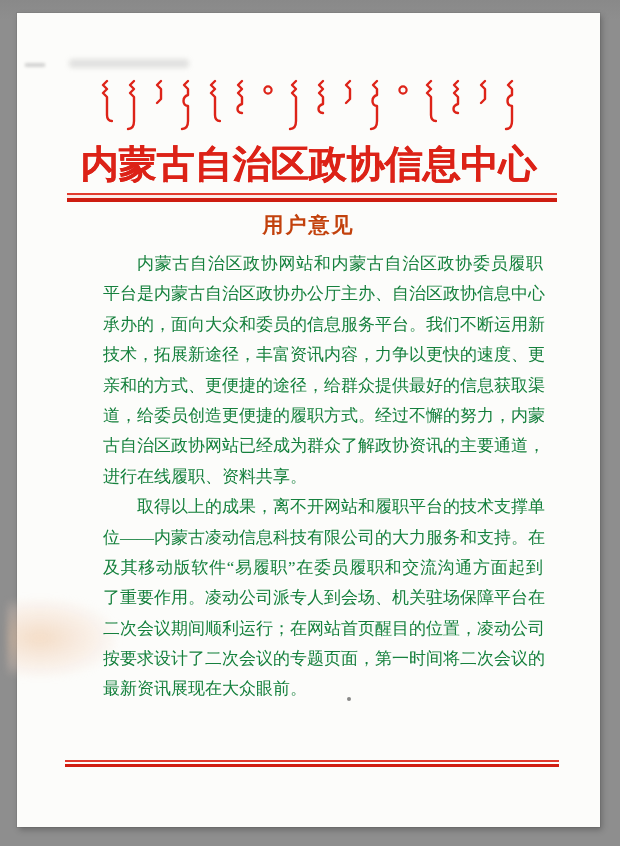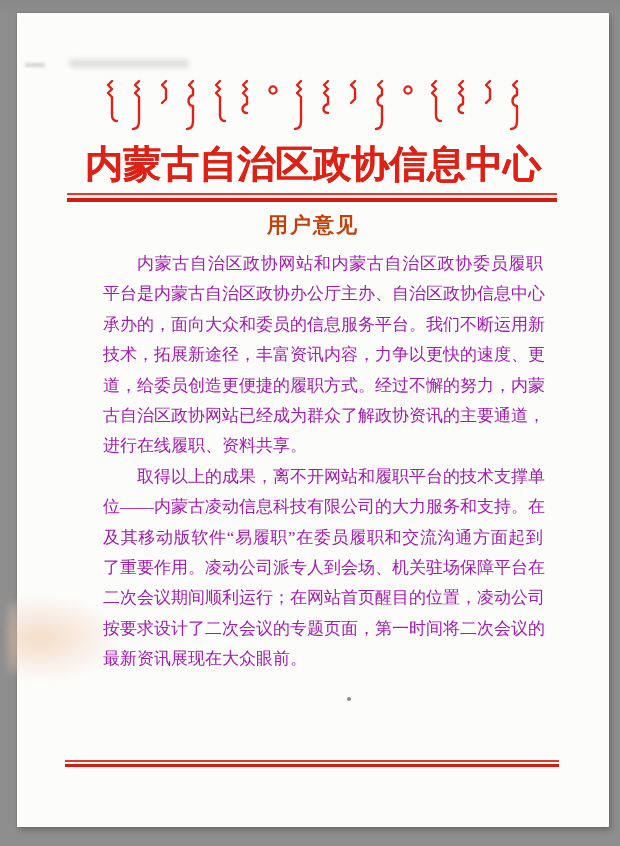--- a/index.html
+++ b/index.html
@@ -9,21 +9,20 @@
     position:relative;
     overflow:hidden;
     font-family:"Liberation Serif","DejaVu Serif",serif;
   }
   .stage{position:absolute;inset:0;
     background:linear-gradient(180deg,#898989 0,#8e8e8e 20px,#8e8e8e 100%);}
   .paper{
     position:absolute;left:17px;top:13px;width:583px;height:814px;
     background:#fcfcfa;
     box-shadow:0 0 0 1px rgba(0,0,0,0.05), 2px 3px 6px rgba(0,0,0,0.25);
-    padding-left:9px;
   }
   
   .pink-tint{
     position:absolute;left:-10px;top:585px;width:110px;height:80px;
     background:radial-gradient(ellipse at 30% 50%, rgba(238,196,158,0.55), rgba(244,214,196,0.25) 55%, transparent 75%);
     filter:blur(3px);
   }
   .smudge{
     position:absolute;left:52px;top:46px;width:120px;height:9px;
     background:rgba(130,130,130,0.22);
@@ -62,21 +61,21 @@
   }
   .doc-title{
     position:absolute;left:0;top:199px;width:100%;
     text-align:center;
     font-size:21px;font-weight:700;letter-spacing:2px;
     color:#c2410c;line-height:26px;
   }
   
   .body-block{
     position:absolute;left:86px;top:236px;width:440px;
-    font-size:17px;color:#a21caf;
+    font-size:17px;color:#15803d;
   }
   .line{
     height:30.4px;line-height:30.4px;
     text-align:justify;text-align-last:justify;
     white-space:nowrap;
   }
   .line.indent{padding-left:34px;}
   .line.para-last{text-align-last:left;}
   .rule-bottom{
     position:absolute;left:48px;top:747px;width:494px;height:8px;
@@ -176,20 +175,21 @@
 
     <div class="rule-top"></div>
 
     <div class="doc-title">用户意见</div>
 
     <div class="body-block">
       <div class="line indent">内蒙古自治区政协网站和内蒙古自治区政协委员履职</div>
       <div class="line">平台是内蒙古自治区政协办公厅主办、自治区政协信息中心</div>
       <div class="line">承办的，面向大众和委员的信息服务平台。我们不断运用新</div>
       <div class="line">技术，拓展新途径，丰富资讯内容，力争以更快的速度、更</div>
+      <div class="line">亲和的方式、更便捷的途径，给群众提供最好的信息获取渠</div>
       <div class="line">道，给委员创造更便捷的履职方式。经过不懈的努力，内蒙</div>
       <div class="line">古自治区政协网站已经成为群众了解政协资讯的主要通道，</div>
       <div class="line para-last">进行在线履职、资料共享。</div>
       <div class="line indent">取得以上的成果，离不开网站和履职平台的技术支撑单</div>
       <div class="line">位——内蒙古凌动信息科技有限公司的大力服务和支持。在</div>
       <div class="line">及其移动版软件“易履职”在委员履职和交流沟通方面起到</div>
       <div class="line">了重要作用。凌动公司派专人到会场、机关驻场保障平台在</div>
       <div class="line">二次会议期间顺利运行；在网站首页醒目的位置，凌动公司</div>
       <div class="line">按要求设计了二次会议的专题页面，第一时间将二次会议的</div>
       <div class="line para-last">最新资讯展现在大众眼前。</div>

